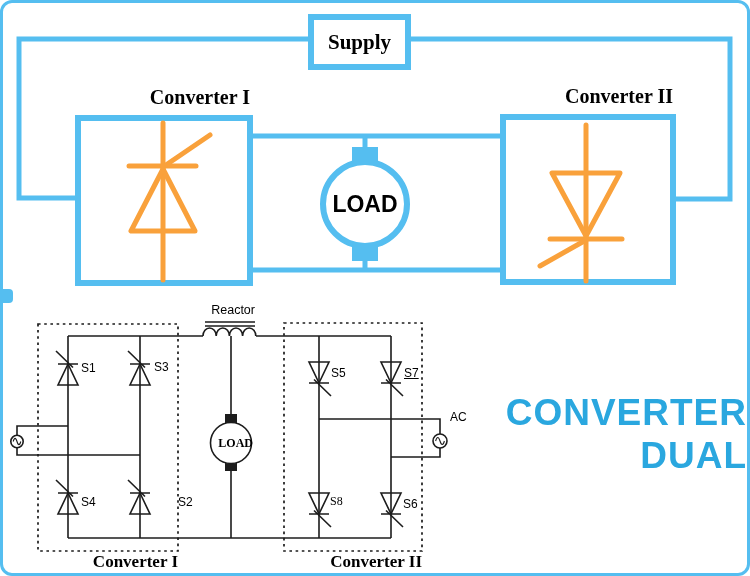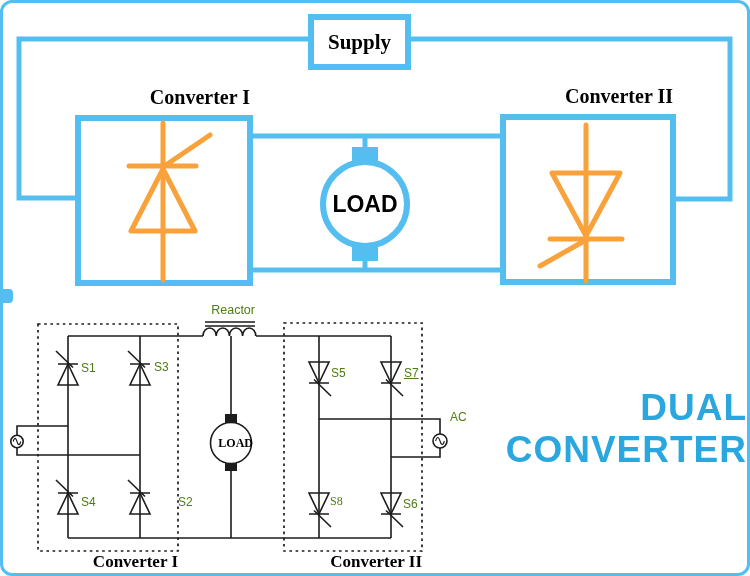--- a/index.html
+++ b/index.html
@@ -23,21 +23,21 @@
 
   
   .bw{stroke:var(--accent);stroke-width:5;fill:none;}
   .bbox{stroke:var(--accent);stroke-width:6;fill:#fff;}
   .bfill{fill:var(--accent);stroke:none;}
   .ow{stroke:var(--orange);stroke-width:5;fill:none;stroke-linecap:round;stroke-linejoin:round;}
   .kw{stroke:var(--ink);stroke-width:1.6;fill:none;}
   .kdash{stroke:var(--ink);stroke-width:1.7;fill:none;stroke-dasharray:2.6 3.6;}
   .kfill{fill:var(--ink);stroke:none;}
 
-  .small-label{font-size:12px;color:#4d7c0f;}
+  .small-label{font-size:12px;color:#000000;}
   .title-line{font-weight:bold;color:var(--title);letter-spacing:1px;}
 </style>
 </head>
 <body>
 
 <div id="stage">
 
   <svg width="750" height="300" viewBox="0 0 750 300">
 
     <path class="bw" d="M308,36 H16 V195 H78"></path>
@@ -140,17 +140,17 @@
   <div class="label sans small-label" style="left:328px;top:363px;">S5</div>
   <div class="label sans small-label" style="left:401px;top:363px;text-decoration:underline;">S7</div>
   <div class="label sans small-label" style="left:327px;top:491px;font-family:Liberation Serif, serif;">S8</div>
   <div class="label sans small-label" style="left:400px;top:494px;text-align:right;">S6</div>
   <div class="label serifb ctr" style="left:206px;top:433px;width:44px;font-size:12px;">LOAD</div>
   <div class="label sans small-label" style="left:447px;top:407px;">AC</div>
   <div class="label serifb ctr" style="left:35px;top:549px;width:140px;font-size:17px;">Converter I</div>
   <div class="label serifb ctr" style="left:281px;top:549px;width:138px;font-size:17px;">Converter II</div>
 
   <div class="label ctr" style="left:462px;top:386px;width:282px;">
+    <div class="title-line" style="font-size:37px;line-height:1.3;">CONVERTER</div>
     <div class="title-line" style="font-size:37px;line-height:1.0;">DUAL</div>
-    <div class="title-line" style="font-size:37px;line-height:1.3;">CONVERTER</div>
   </div>
 
 </div>
 
 </body></html>

